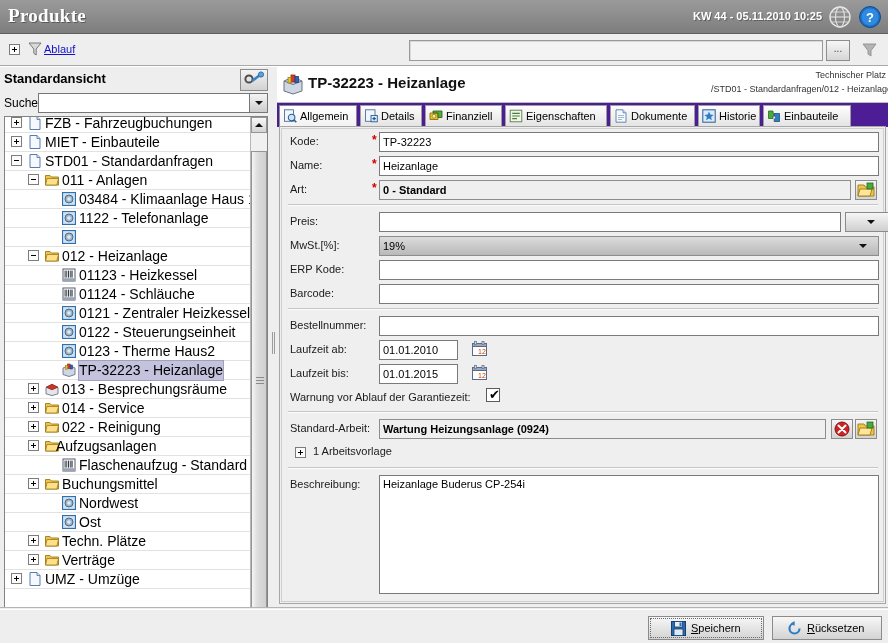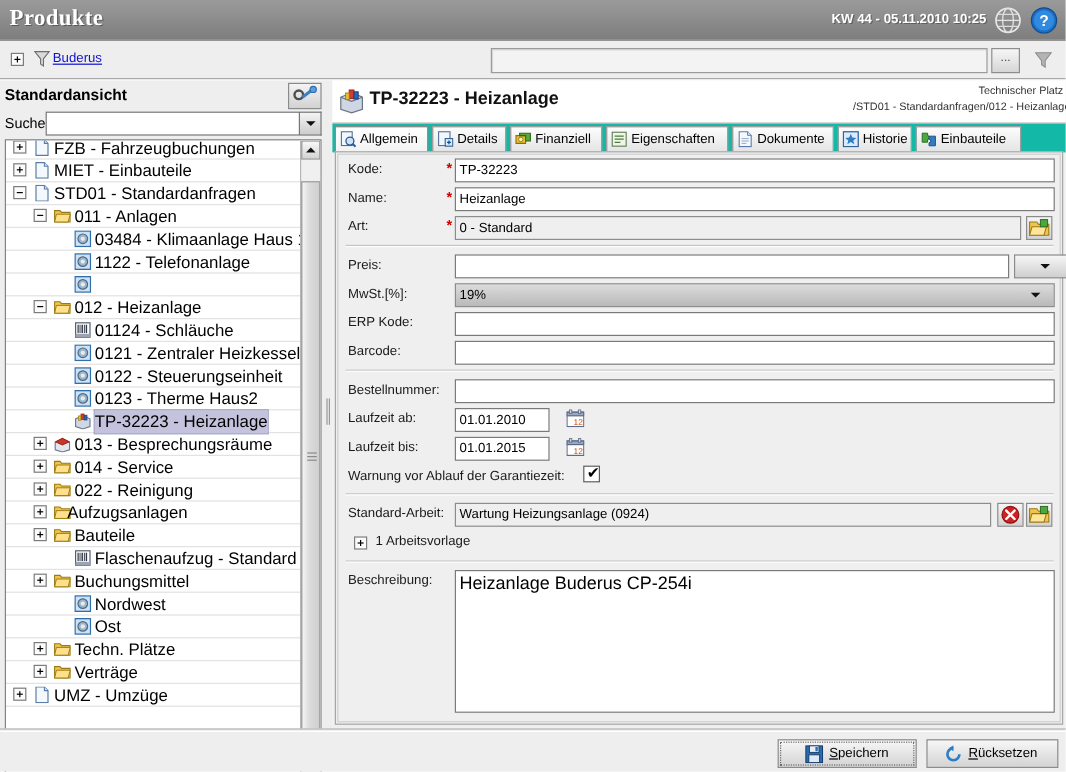--- a/index.html
+++ b/index.html
@@ -195,21 +195,21 @@
     white-space: nowrap;
   }
   #rphead .crumb2 {
     position: absolute; right: -4px; top: 17px; font-size: 9px; color: #333;
     white-space: nowrap;
   }
 
   
   #tabs {
     position: absolute; left: 0; top: 36px; width: 611px; height: 24px;
-    background: #14b8a6;
+    background: #4c1d95;
   }
   .tab {
     position: absolute; top: 2px; height: 22px;
     background: linear-gradient(to bottom,#fdfdfd,#e3e3e3);
     border: 1px solid #9e9e9e; border-bottom: 0;
     font-size: 11px; line-height: 20px; padding-left: 20px; padding-right: 6px;
     white-space: nowrap;
   }
   .tab.active {
     background: linear-gradient(to bottom,#ffffff,#f2f2f2);
@@ -233,21 +233,21 @@
   .req {
     position: absolute; color: #d00000; font-size: 12px; font-weight: bold;
   }
   .fin {
     position: absolute; height: 20px; background: #ffffff;
     border: 1px solid #7a7a7a;
     font-size: 11px; line-height: 18px; padding-left: 3px;
     font-family: "Liberation Sans", sans-serif;
     color: #000; overflow: hidden; white-space: nowrap;
   }
-  .fin.ro { background: #efefef; border-color: #8d8d8d; }
+  .fin.ro { background: #efefef; border-color: #8d8d8d; font-weight: bold; }
   .fin.grad {
     background: linear-gradient(to bottom,#dcdcdc,#b9b9b9);
     border-color: #8d8d8d;
   }
   .dropbtn {
     position: absolute; height: 20px; width: 52px;
     background: linear-gradient(to bottom,#f6f6f6,#cfcfcf);
     border: 1px solid #8b8b8b;
   }
   .smallbtn {
@@ -263,21 +263,21 @@
   .checkbox {
     position: absolute; width: 14px; height: 14px; background: #fff;
     border: 1px solid #5c5c5c;
   }
   .checkbox .ck {
     position: absolute; left: 2px; top: -2px; font-size: 13px; color: #000;
     font-family: "DejaVu Sans", sans-serif;
   }
   .ftext {
     position: absolute; background: #ffffff; border: 1px solid #7a7a7a;
-    font-size: 15px; padding: 2px 3px; overflow: hidden;
+    font-size: 11px; padding: 2px 3px; overflow: hidden;
   }
 
   
   #bottombar {
     position: absolute; left: 0; top: 607px; width: 888px; height: 36px;
     background: #eeeeee; border-top: 1px solid #b4b4b4;
   }
   #bottombar .sep {
     position: absolute; left: 0; top: 1px; width: 888px; height: 1px; background: #fff;
   }
@@ -317,21 +317,21 @@
   </span>
 </div>
 
 <div id="filterbar">
   <span class="expander plus fexp"></span>
   <span class="funnel">
     <svg width="14" height="15" viewBox="0 0 14 15">
       <path d="M1 1 H13 L8.2 7 V13 L5.8 11.3 V7 Z" fill="#d9d9d9" stroke="#6e6e6e" stroke-width="0.9"></path>
     </svg>
   </span>
-  <span class="flink">Buderus</span>
+  <span class="flink">Ablauf</span>
   <div class="fbox"></div>
   <div class="fdots">...</div>
   <span class="funnel2">
     <svg width="15" height="16" viewBox="0 0 15 16">
       <path d="M1 2 H14 L9 8.5 V14 L6 12 V8.5 Z" fill="#b4b4b4" stroke="#8d8d8d" stroke-width="0.9"></path>
     </svg>
   </span>
 </div>
 
 <div id="leftpanel">
@@ -421,20 +421,34 @@
               <rect x="1" y="1" width="12" height="12" fill="#ffffff" stroke="#555f6e" stroke-width="1"></rect>
               <g fill="#333a45">
                 <rect x="2.6" y="2.6" width="1" height="7"></rect>
                 <rect x="4.3" y="2.6" width="0.8" height="7"></rect>
                 <rect x="5.9" y="2.6" width="1.2" height="7"></rect>
                 <rect x="7.9" y="2.6" width="0.8" height="7"></rect>
                 <rect x="9.4" y="2.6" width="1.2" height="7"></rect>
               </g>
               <rect x="1" y="10.2" width="12" height="2.8" fill="#9aa4b2"></rect>
             </svg></span>
+          <span class="lbl" style="left:74px">01123 - Heizkessel</span>
+        </div>
+        <div class="trow">
+          <span class="ic" style="left:57px"><svg width="14" height="14" viewBox="0 0 14 14">
+              <rect x="1" y="1" width="12" height="12" fill="#ffffff" stroke="#555f6e" stroke-width="1"></rect>
+              <g fill="#333a45">
+                <rect x="2.6" y="2.6" width="1" height="7"></rect>
+                <rect x="4.3" y="2.6" width="0.8" height="7"></rect>
+                <rect x="5.9" y="2.6" width="1.2" height="7"></rect>
+                <rect x="7.9" y="2.6" width="0.8" height="7"></rect>
+                <rect x="9.4" y="2.6" width="1.2" height="7"></rect>
+              </g>
+              <rect x="1" y="10.2" width="12" height="2.8" fill="#9aa4b2"></rect>
+            </svg></span>
           <span class="lbl" style="left:74px">01124 - Schläuche</span>
         </div>
         <div class="trow">
           <span class="ic" style="left:57px"><svg width="14" height="14" viewBox="0 0 14 14">
               <rect x="0.5" y="0.5" width="13" height="13" fill="#cfe2f5" stroke="#2f6fae" stroke-width="1.2"></rect>
               <circle cx="7" cy="7" r="4" fill="#9fb6c8" stroke="#4c6b84" stroke-width="1"></circle>
               <circle cx="7" cy="7" r="1.8" fill="#e4ecf2"></circle>
             </svg></span>
           <span class="lbl" style="left:74px">0121 - Zentraler Heizkessel</span>
         </div>
@@ -487,28 +501,20 @@
             </svg></span>
           <span class="lbl" style="left:57px">022 - Reinigung</span>
         </div>
         <div class="trow">
           <span class="expander exp plus" style="left:23px"></span>
           <span class="ic" style="left:40px"><svg width="14" height="14" viewBox="0 0 14 14">
               <path d="M0.5 2.5 H5 L6.3 4 H13.5 V12 H0.5 Z" fill="#f2c44c" stroke="#9a7a14" stroke-width="0.9"></path>
               <path d="M2 5.5 H13.5 L11.8 12 H0.5 Z" fill="#ffe08a" stroke="#9a7a14" stroke-width="0.8"></path>
             </svg></span>
           <span class="lbl" style="left:51px">Aufzugsanlagen</span>
-        </div>
-        <div class="trow">
-          <span class="expander exp plus" style="left:23px"></span>
-          <span class="ic" style="left:40px"><svg width="14" height="14" viewBox="0 0 14 14">
-              <path d="M0.5 2.5 H5 L6.3 4 H13.5 V12 H0.5 Z" fill="#f2c44c" stroke="#9a7a14" stroke-width="0.9"></path>
-              <path d="M2 5.5 H13.5 L11.8 12 H0.5 Z" fill="#ffe08a" stroke="#9a7a14" stroke-width="0.8"></path>
-            </svg></span>
-          <span class="lbl" style="left:57px">Bauteile</span>
         </div>
         <div class="trow">
           <span class="ic" style="left:57px"><svg width="14" height="14" viewBox="0 0 14 14">
               <rect x="1" y="1" width="12" height="12" fill="#ffffff" stroke="#555f6e" stroke-width="1"></rect>
               <g fill="#333a45">
                 <rect x="2.6" y="2.6" width="1" height="7"></rect>
                 <rect x="4.3" y="2.6" width="0.8" height="7"></rect>
                 <rect x="5.9" y="2.6" width="1.2" height="7"></rect>
                 <rect x="7.9" y="2.6" width="0.8" height="7"></rect>
                 <rect x="9.4" y="2.6" width="1.2" height="7"></rect>

